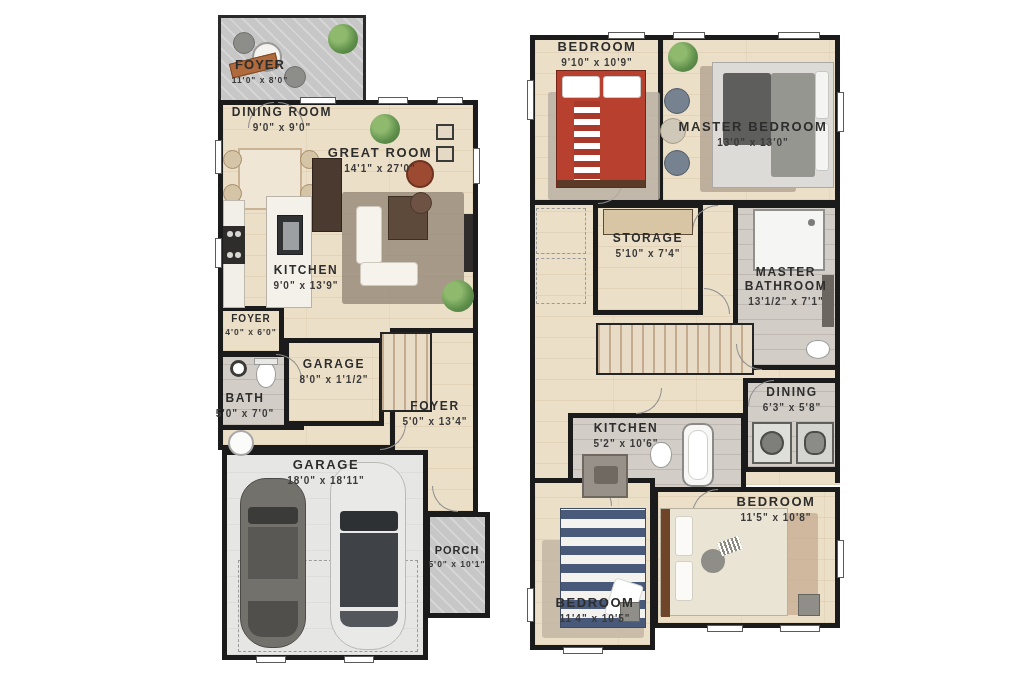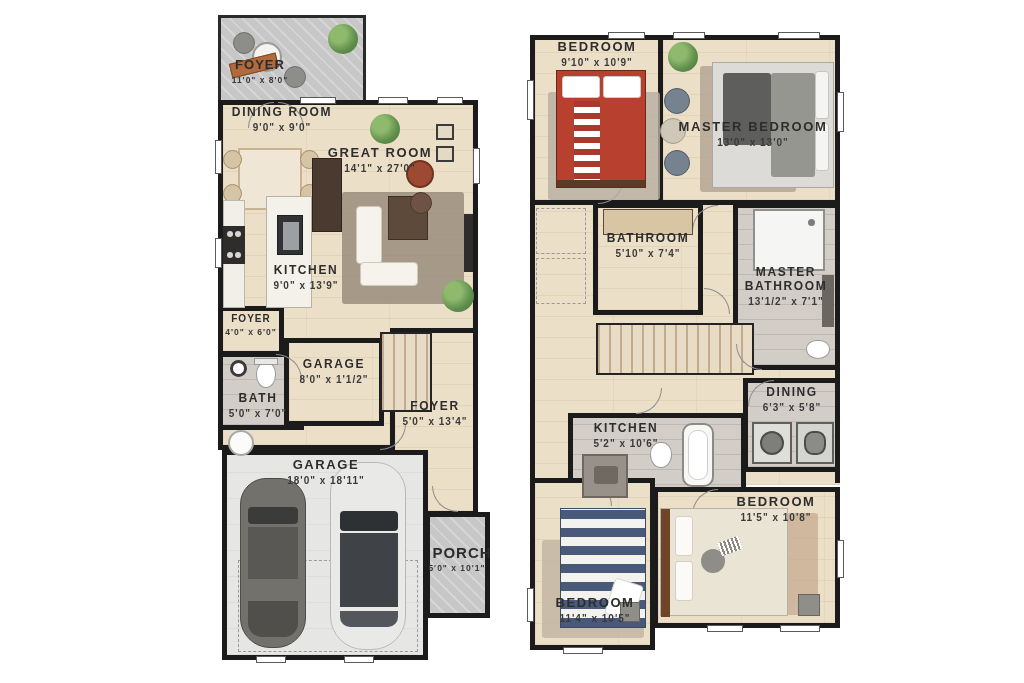--- a/index.html
+++ b/index.html
@@ -113,21 +113,21 @@
     <div class="blk wood" style="left:218px;top:306px;width:66px;height:50px;"></div>
     <div class="lbl sm" style="left:221px;top:313px;width:60px;">
       <span class="nm">FOYER</span>
       <span class="dm">4'0" x 6'0"</span>
     </div>
 
     <div class="blk tile" style="left:218px;top:352px;width:86px;height:78px;"></div>
     <div class="furn" style="left:256px;top:362px;width:20px;height:26px;background:#ffffff;border:1px solid #9a9a98;border-radius:45% 45% 50% 50%;"></div>
     <div class="furn" style="left:254px;top:358px;width:24px;height:7px;background:#e8e8e6;border:1px solid #9a9a98;"></div>
     <div class="furn round" style="left:230px;top:360px;width:17px;height:17px;background:#fff;border:3px solid #3a3a38;"></div>
-    <div class="lbl md" style="left:219px;top:392px;width:78px;">
+    <div class="lbl md" style="left:206px;top:392px;width:78px;">
       <span class="nm">BATH</span>
       <span class="dm">5'0" x 7'0"</span>
     </div>
 
     <div class="blk wood" style="left:284px;top:338px;width:100px;height:88px;"></div>
     <div class="lbl md" style="left:288px;top:358px;width:92px;">
       <span class="nm">GARAGE</span>
       <span class="dm">8'0" x 1'1/2"</span>
     </div>
 
@@ -151,21 +151,21 @@
       <div style="position:absolute;left:7px;top:122px;width:50px;height:36px;background:#514f4c;border-radius:0 0 14px 14px;"></div>
     </div>
     <div class="furn" style="left:330px;top:462px;width:76px;height:188px;background:#e9e9e7;border:1px solid #b9b9b6;border-radius:30px 30px 34px 34px;">
       <div style="position:absolute;left:9px;top:48px;width:58px;height:20px;background:#2e3134;border-radius:4px;"></div>
       <div style="position:absolute;left:9px;top:70px;width:58px;height:74px;background:#3f4347;"></div>
       <div style="position:absolute;left:9px;top:148px;width:58px;height:16px;background:#53575b;border-radius:0 0 10px 10px;"></div>
     </div>
 
     <div class="blk conc" style="left:425px;top:512px;width:65px;height:106px;"></div>
     <div class="lbl sm" style="left:427px;top:544px;width:60px;">
-      <span class="nm" style="font-size:15px;padding-left:10px;">PORCH</span>
+      <span class="nm" style="font-size:11px;">PORCH</span>
       <span class="dm">5'0" x 10'1"</span>
     </div>
 
     <div class="win" style="left:300px;top:97px;width:36px;height:7px;"></div>
     <div class="win" style="left:378px;top:97px;width:30px;height:7px;"></div>
     <div class="win" style="left:437px;top:97px;width:26px;height:7px;"></div>
     <div class="win" style="left:215px;top:140px;width:7px;height:34px;"></div>
     <div class="win" style="left:215px;top:238px;width:7px;height:30px;"></div>
     <div class="win" style="left:473px;top:148px;width:7px;height:36px;"></div>
     <div class="win" style="left:256px;top:656px;width:30px;height:7px;"></div>
@@ -210,21 +210,21 @@
     <div class="furn round" style="left:664px;top:150px;width:26px;height:26px;background:#76828f;border:1px solid #4f5a66;"></div>
     <div class="furn round" style="left:660px;top:118px;width:26px;height:26px;background:#cfc7b8;border:1px solid #a59a86;"></div>
     <div class="lbl" style="left:674px;top:120px;width:158px;">
       <span class="nm">MASTER BEDROOM</span>
       <span class="dm">13'0" x 13'0"</span>
     </div>
 
     <div class="blk wood" style="left:593px;top:203px;width:110px;height:112px;"></div>
     <div class="furn" style="left:603px;top:209px;width:90px;height:26px;background:#d8c5a4;border:1px solid #5b4b38;"></div>
     <div class="lbl md" style="left:598px;top:232px;width:100px;">
-      <span class="nm">BATHROOM</span>
+      <span class="nm">STORAGE</span>
       <span class="dm">5'10" x 7'4"</span>
     </div>
 
     <div class="blk tile" style="left:733px;top:203px;width:107px;height:167px;"></div>
     <div class="furn" style="left:753px;top:209px;width:72px;height:62px;background:#f5f5f3;border:2px solid #8f8f8c;">
       <div style="position:absolute;right:8px;top:8px;width:7px;height:7px;border-radius:50%;background:#7c7c79;"></div>
     </div>
     <div class="furn" style="left:822px;top:275px;width:12px;height:52px;background:#6b665f;"></div>
     <div class="furn" style="left:806px;top:340px;width:24px;height:19px;background:#ffffff;border:1px solid #9a9a98;border-radius:45% 45% 50% 50%;"></div>
     <div class="lbl md wrap" style="left:738px;top:266px;width:96px;">

